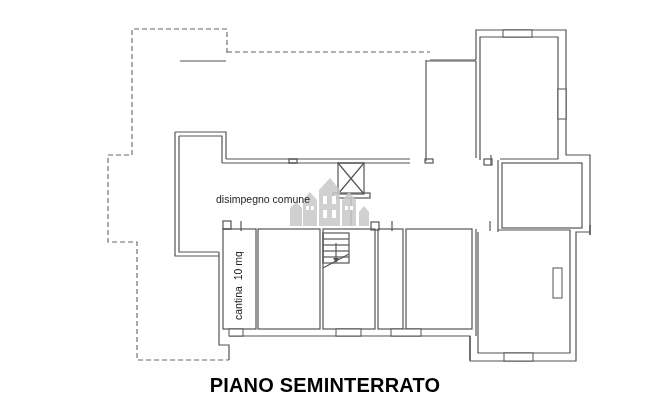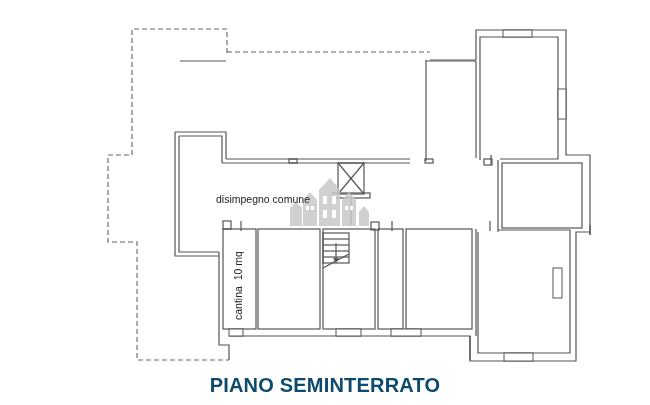--- a/index.html
+++ b/index.html
@@ -3,21 +3,21 @@
   <meta charset="utf-8">
   <style>
     html, body { margin: 0; padding: 0; background: #ffffff; }
     body { width: 650px; height: 405px; position: relative; overflow: hidden; font-family: "Liberation Sans", sans-serif; }
     #plan { position: absolute; left: 0; top: 0; width: 650px; height: 405px; }
     .wall { fill: none; stroke: #555555; stroke-width: 1.2; }
     .dash { fill: none; stroke: #666666; stroke-width: 1.1; stroke-dasharray: 5 3; }
     .win { fill: #ffffff; stroke: #555555; stroke-width: 1; }
     .room-label { position: absolute; font-size: 10.5px; color: #222222; white-space: nowrap; }
     .vert { transform-origin: left top; transform: rotate(-90deg); }
-    .title { position: absolute; left: 0; width: 650px; top: 374px; text-align: center; font-weight: bold; font-size: 20px; color: #0c4a6e; letter-spacing: 0.2px; }
+    .title { position: absolute; left: 0; width: 650px; top: 374px; text-align: center; font-weight: bold; font-size: 20px; color: #000000; letter-spacing: 0.2px; }
     .watermark { position: absolute; left: 290px; top: 178px; width: 85px; height: 48px; }
   </style>
 </head>
 <body>
 
 <svg id="plan" viewBox="0 0 650 405" xmlns="http://www.w3.org/2000/svg">
 
   <g>
     <polyline class="dash" points="227,53 227,29 132,29 132,155 108,155 108,242 137,242 137,360 229,360"></polyline>
     <polyline class="dash" points="227,52 430,52"></polyline>

